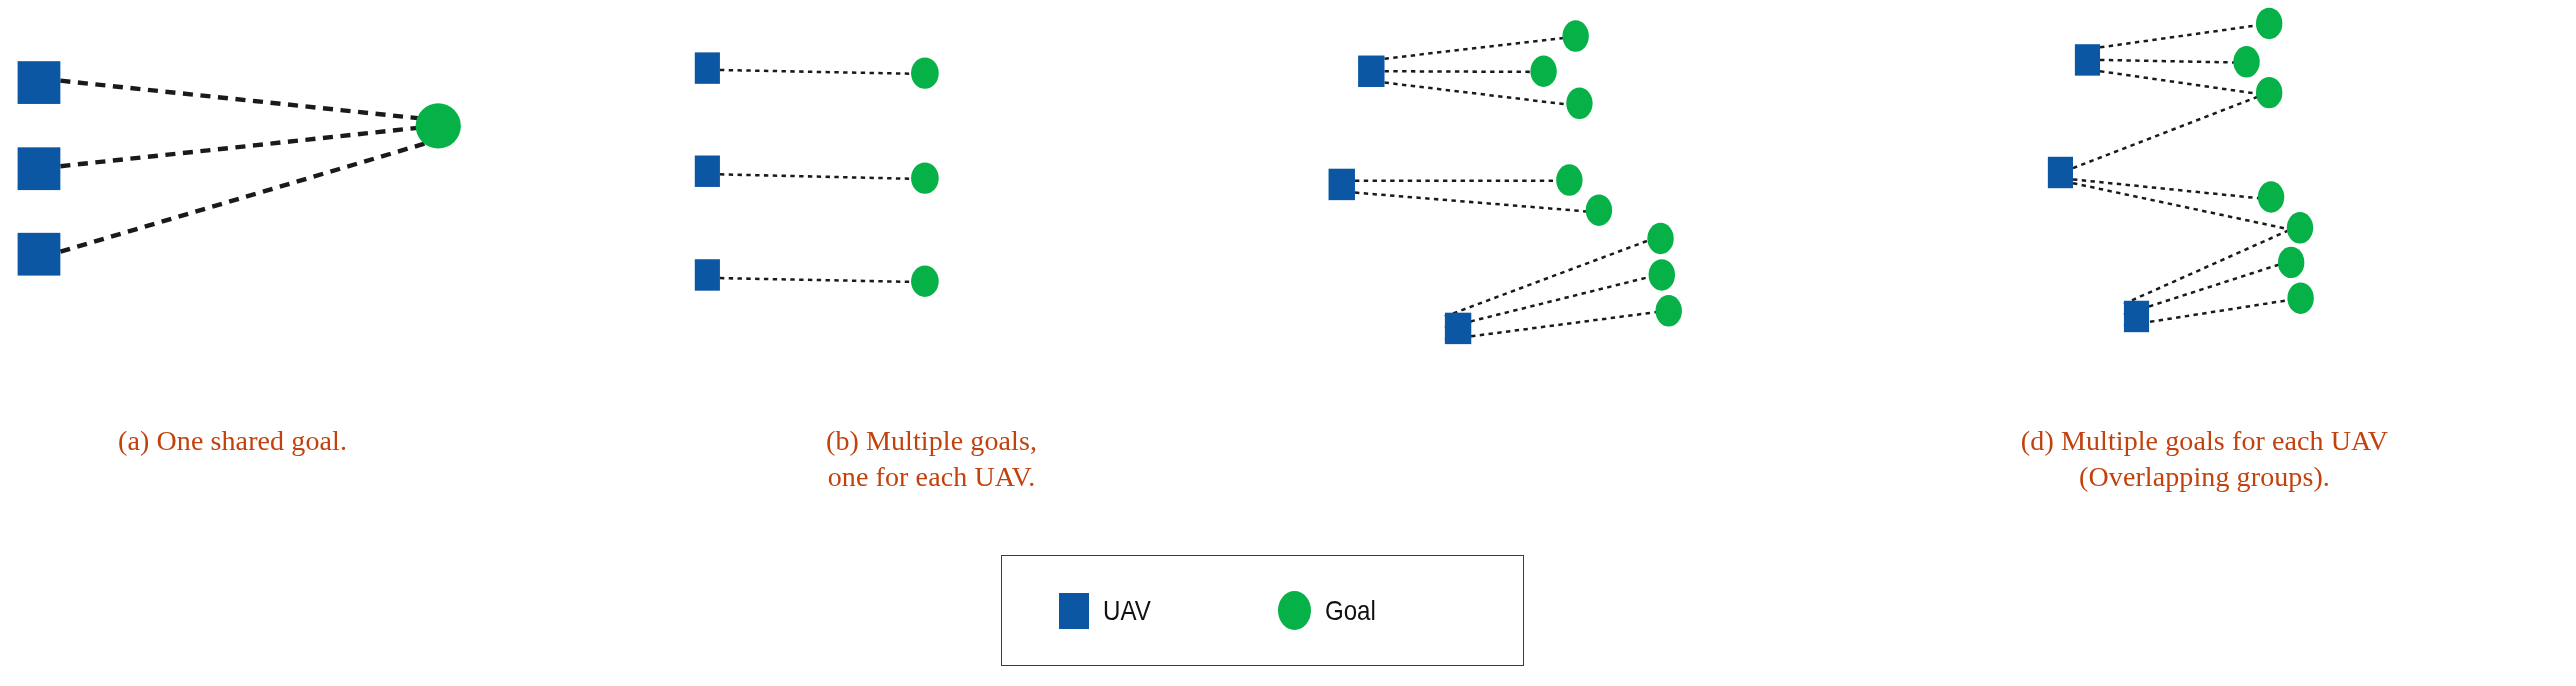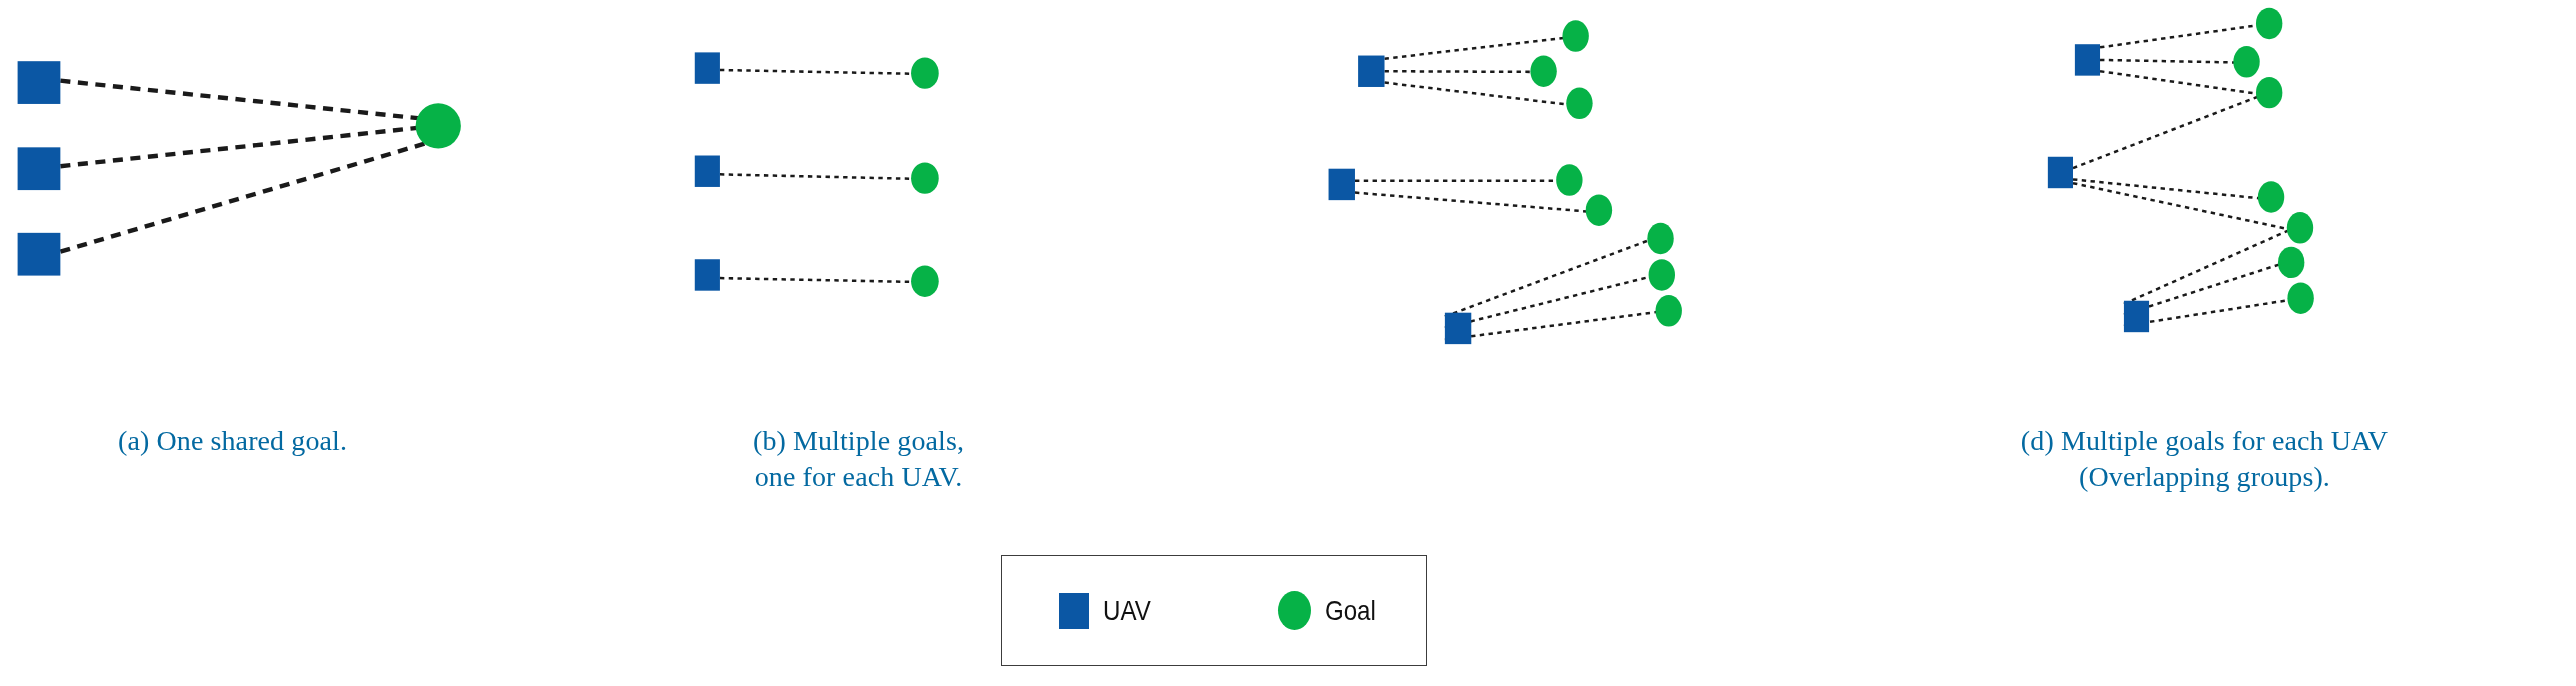--- a/index.html
+++ b/index.html
@@ -26,34 +26,34 @@
     width: 2576px;
     height: 687px;
     display: block;
   }
   .panel-caption {
     position: absolute;
     text-align: center;
     font-family: "Liberation Serif", serif;
     font-size: 28px;
     line-height: 1.28;
-    color: #0369a1;
+    color: #c2410c;
     white-space: pre-line;
     letter-spacing: 0.1px;
   }
   #caption-a { left: 0px;    top: 423px; width: 465px; }
-  #caption-b { left: 632px; top: 423px; width: 453px; }
+  #caption-b { left: 705px; top: 423px; width: 453px; }
   #caption-c { left: 1289px; top: 423px; width: 516px; }
   #caption-d { left: 1928px; top: 423px; width: 553px; }
 
   #legend-box {
     position: absolute;
     left: 1001px;
     top: 555px;
-    width: 426px;
+    width: 523px;
     height: 111px;
     border: 1.9px solid #3c3c3c;
     background: #ffffff;
     box-sizing: border-box;
   }
   .legend-row {
     position: absolute;
     left: 0; top: 0;
     width: 100%; height: 100%;
     display: flex;

